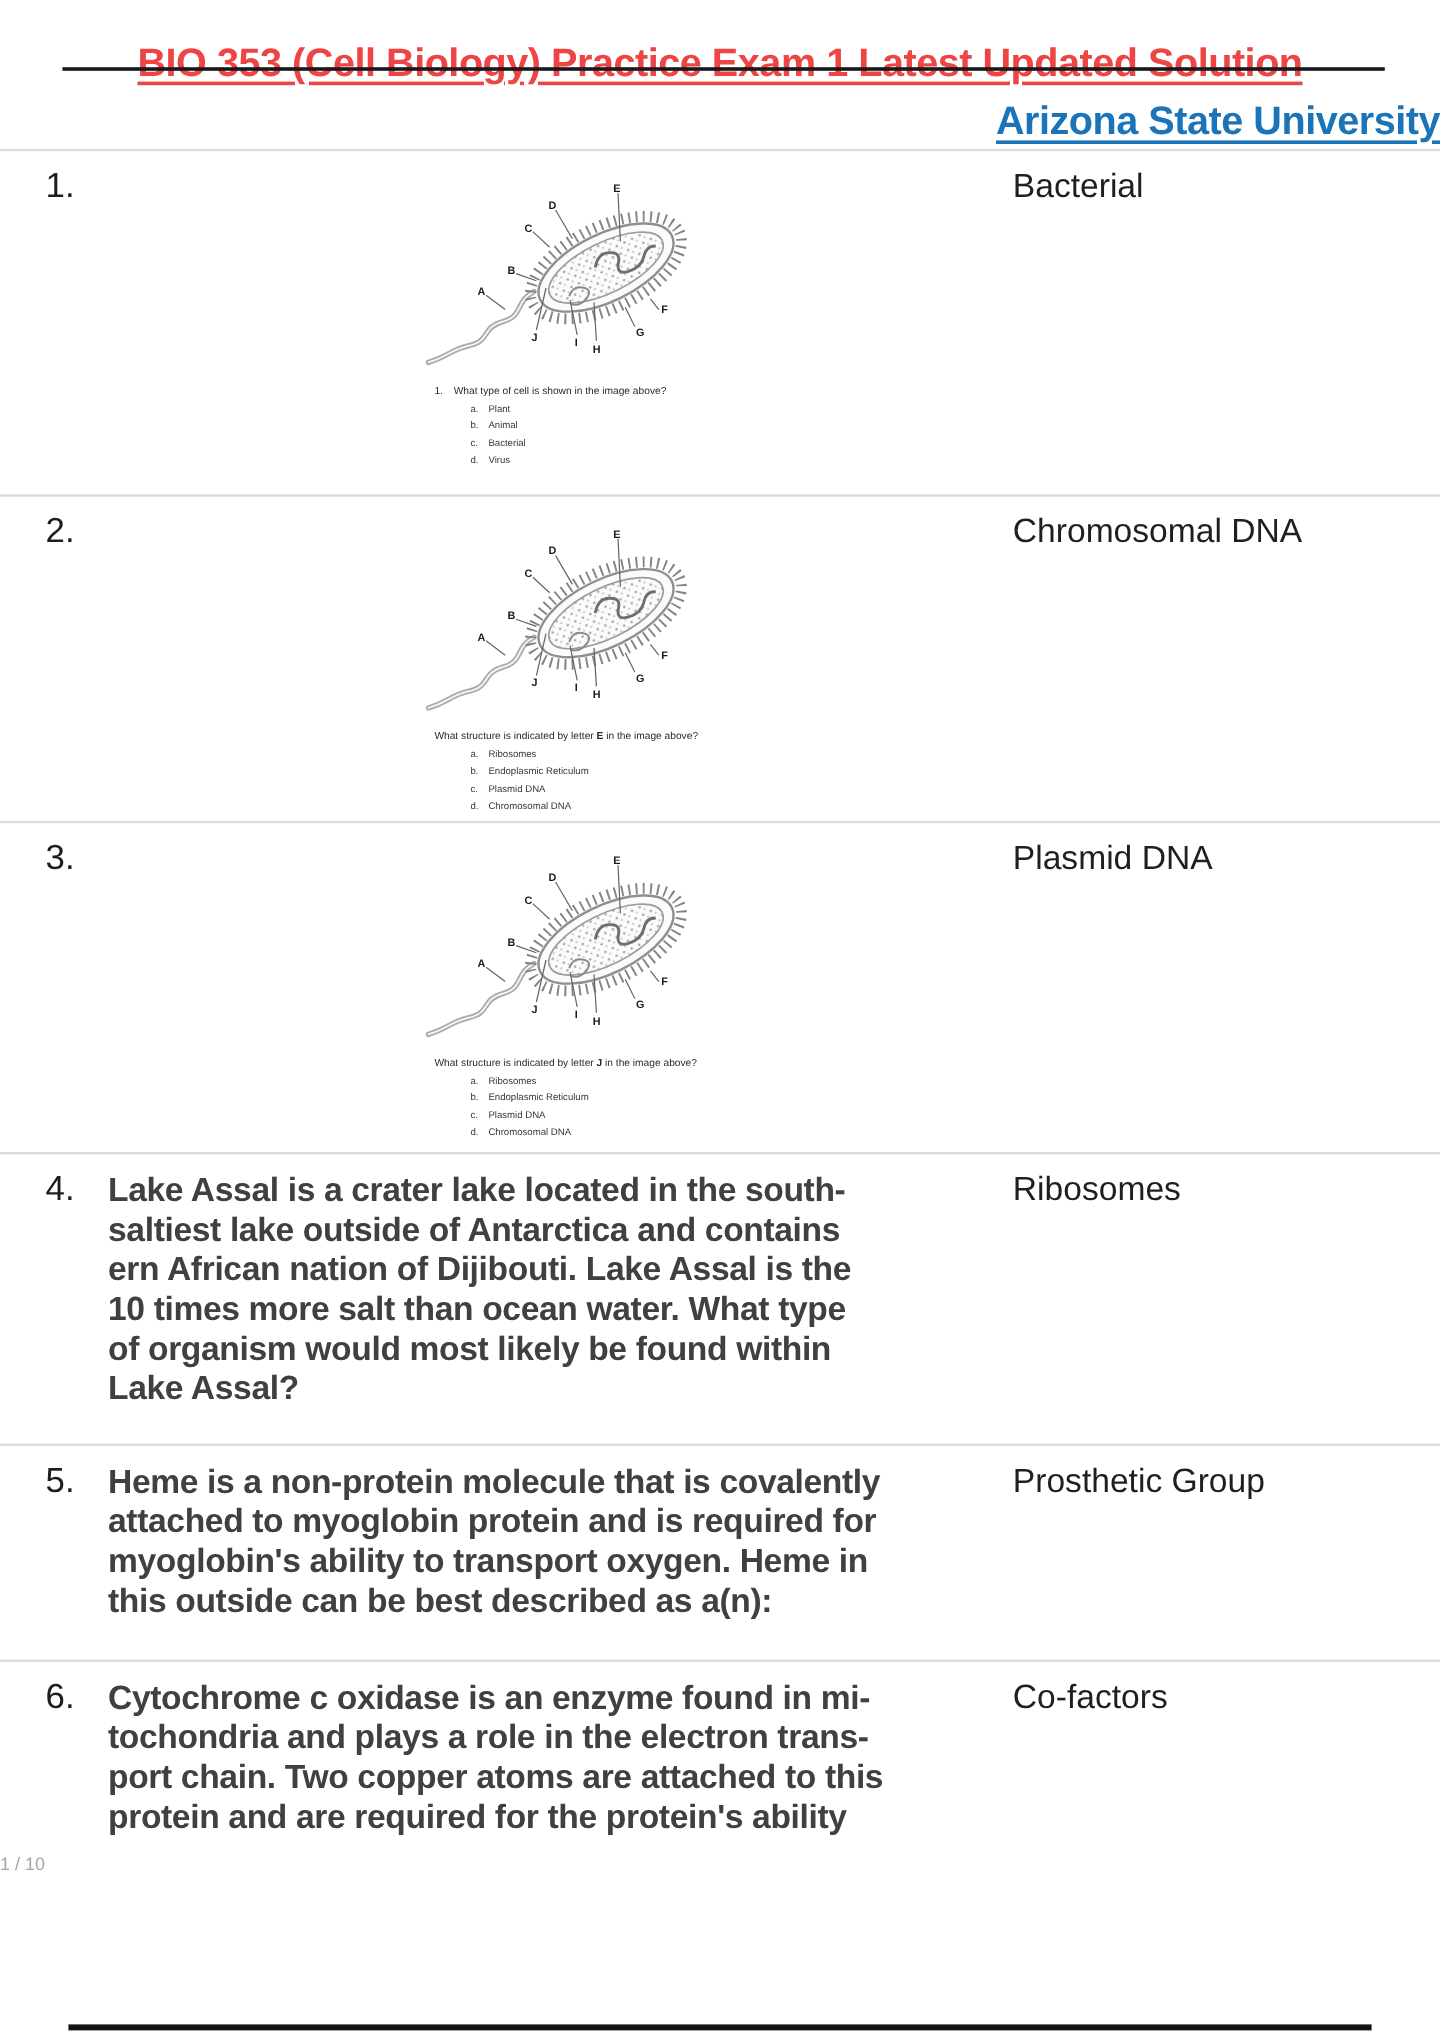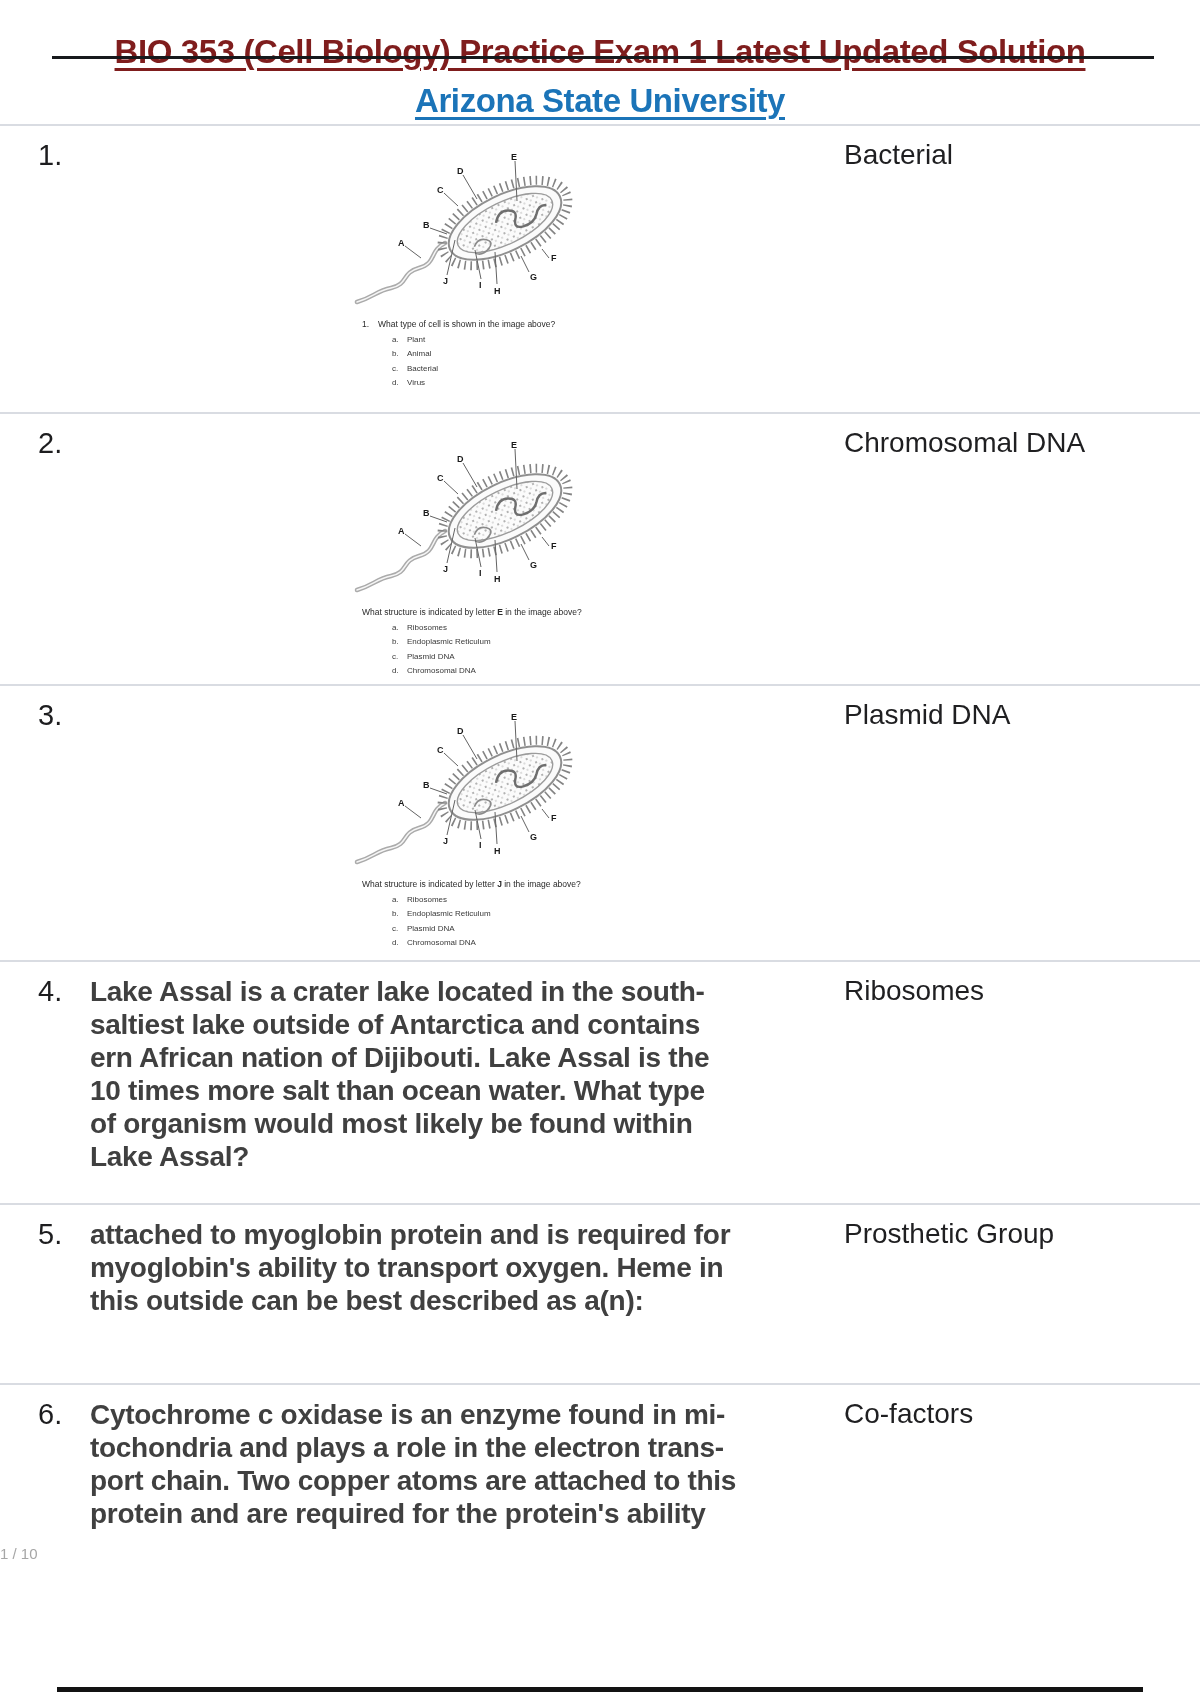--- a/index.html
+++ b/index.html
@@ -1,24 +1,24 @@
 <!DOCTYPE html>
 <html><head>
 <meta charset="utf-8">
 <style>
   html,body{margin:0;padding:0;background:#ffffff;}
   .page{position:relative;width:1200px;height:1700px;background:#ffffff;overflow:hidden;
         font-family:"Liberation Sans", sans-serif;color:#1c1c1e;}
   
   .header{position:relative;height:126px;border-bottom:2px solid #d9dce2;box-sizing:border-box;}
   .title1{position:absolute;top:33px;left:0;width:100%;text-align:center;
-          font-size:33px;font-weight:bold;letter-spacing:-0.4px;color:#7f1d1d;
+          font-size:33px;font-weight:bold;letter-spacing:-0.4px;color:#ef4444;
           text-decoration:underline;text-decoration-thickness:3px;text-underline-offset:5px;}
   .strike{position:absolute;top:56px;left:52px;right:46px;height:3px;background:#17191c;}
-  .title2{position:absolute;top:82px;left:0;width:100%;text-align:center;
+  .title2{position:absolute;top:82px;left:0;width:100%;text-align:right;
           font-size:33px;font-weight:bold;letter-spacing:-0.4px;color:#1b74b8;
           text-decoration:underline;text-decoration-thickness:3px;text-underline-offset:5px;}
   
   .row{display:flex;box-sizing:border-box;padding:13px 0 0 38px;}
   .row + .row{border-top:2px solid #d9dce2;}
   .r1{height:286px;}
   .r2{height:272px;}
   .r3{height:276px;}
   .r4{height:243px;}
   .r5{height:180px;}
@@ -283,20 +283,21 @@
       <div class="qline">10 times more salt than ocean water. What type</div>
       <div class="qline">of organism would most likely be found within</div>
       <div class="qline">Lake Assal?</div>
     </div>
     <div class="ans">Ribosomes</div>
   </div>
 
   <div class="row r5">
     <div class="num">5.</div>
     <div class="qcol qtext">
+      <div class="qline">Heme is a non-protein molecule that is covalently</div>
       <div class="qline">attached to myoglobin protein and is required for</div>
       <div class="qline">myoglobin's ability to transport oxygen. Heme in</div>
       <div class="qline">this outside can be best described as a(n):</div>
     </div>
     <div class="ans">Prosthetic Group</div>
   </div>
 
   <div class="row r6">
     <div class="num">6.</div>
     <div class="qcol qtext">

